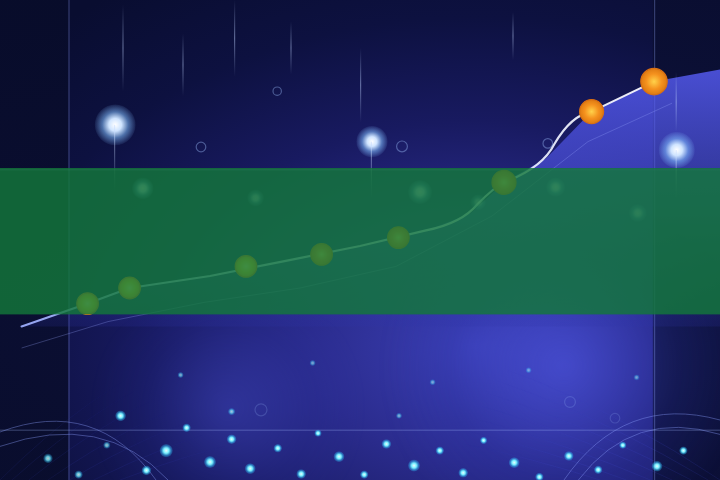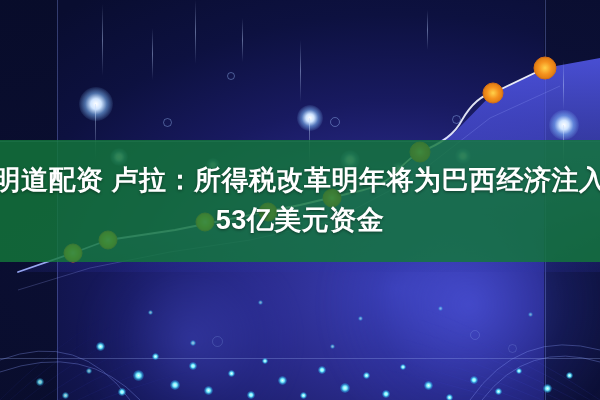--- a/index.html
+++ b/index.html
@@ -241,18 +241,14 @@
   <div class="cyan" style="left:86px;top:368px;width:6px;height:6px;opacity:.7;"></div>
   <div class="cyan" style="left:148px;top:310px;width:5px;height:5px;opacity:.6;"></div>
   <div class="cyan" style="left:258px;top:300px;width:5px;height:5px;opacity:.55;"></div>
   <div class="cyan" style="left:358px;top:316px;width:5px;height:5px;opacity:.55;"></div>
   <div class="cyan" style="left:438px;top:306px;width:5px;height:5px;opacity:.5;"></div>
   <div class="cyan" style="left:528px;top:312px;width:5px;height:5px;opacity:.5;"></div>
   <div class="cyan" style="left:190px;top:340px;width:6px;height:6px;opacity:.7;"></div>
   <div class="cyan" style="left:330px;top:344px;width:5px;height:5px;opacity:.6;"></div>
 
   <div class="greenband"></div>
-  <div class="headline">
-    <div class="l1">明道配资 卢拉：所得税改革明年将为巴西经济注入</div>
-    <div class="l2">53亿美元资金</div>
-  </div>
 
 </div>
 
 </body></html>

